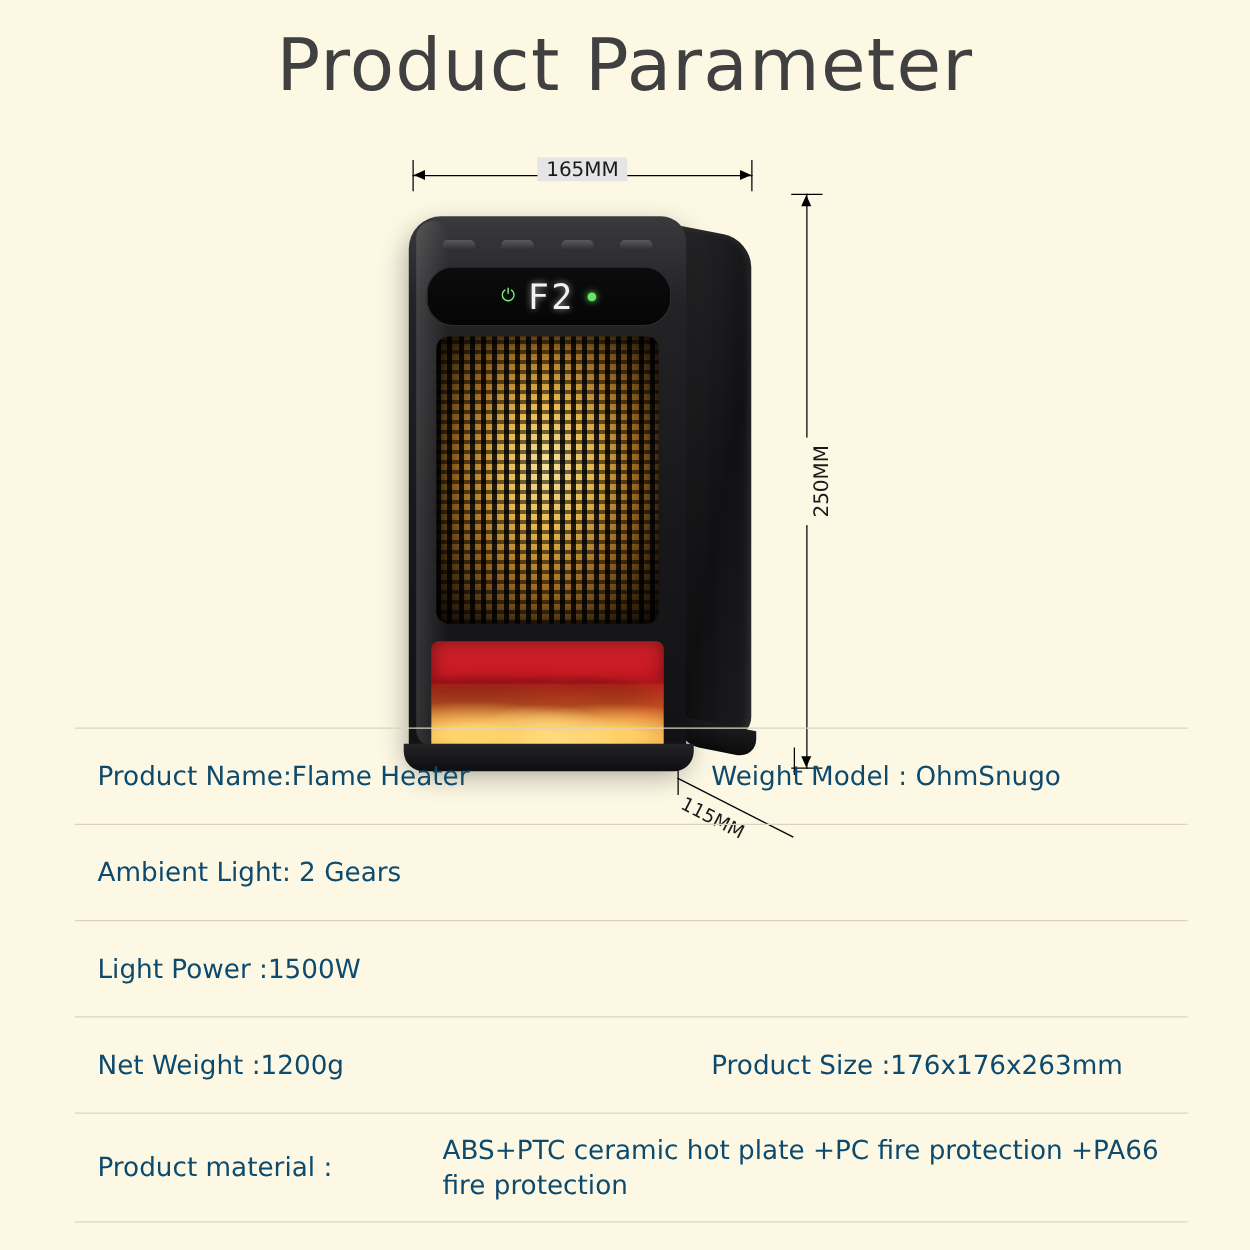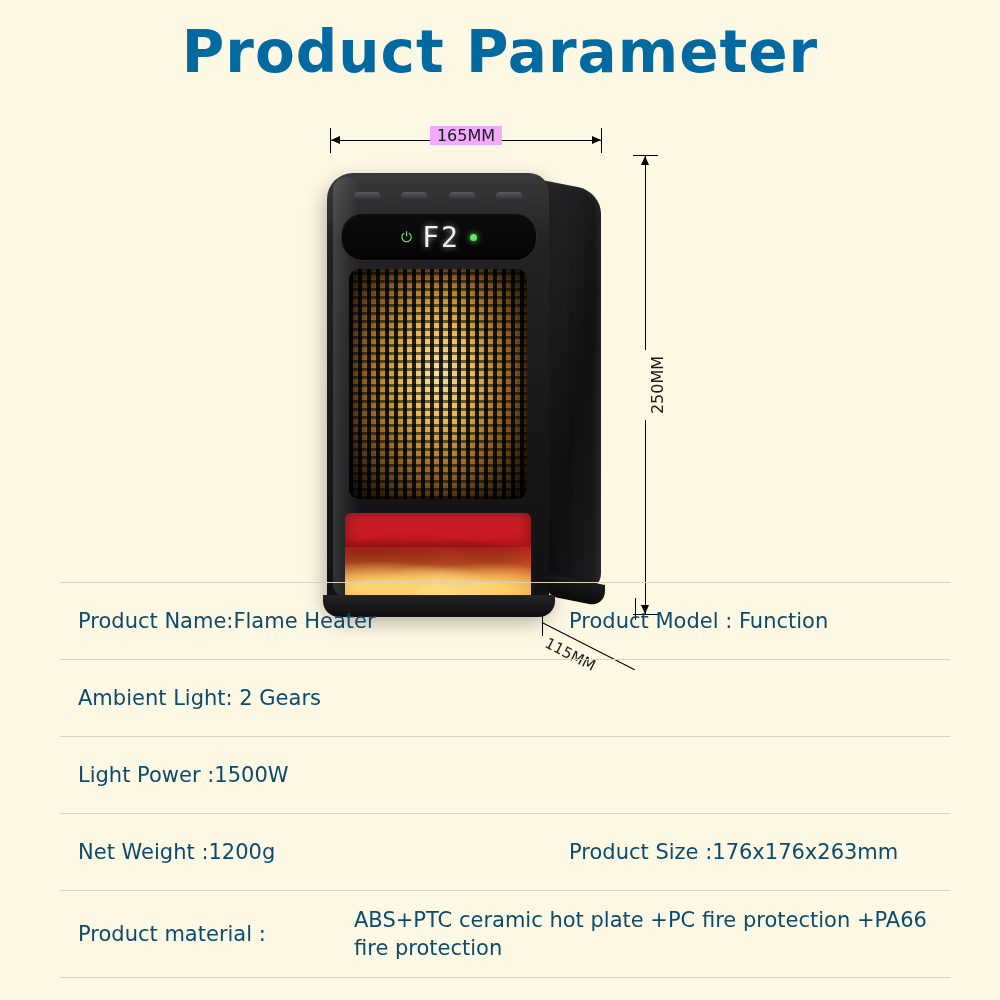--- a/index.html
+++ b/index.html
@@ -16,24 +16,24 @@
   }
 
   
   .title {
     position: absolute;
     top: 18px;
     left: 0;
     width: 100%;
     text-align: center;
     font-family: "DejaVu Sans", sans-serif;
-    font-weight: bold;
+    font-weight: normal;
     font-size: 58px;
     letter-spacing: 1px;
-    color: #0369a1;
+    color: #404040;
   }
 
   
   .product-area {
     position: absolute;
     top: 100px;
     left: 0;
     width: 1000px;
     height: 490px;
   }
@@ -61,21 +61,21 @@
     height: 25px;
     background: #000;
   }
   .dim-top .cap-l { left: 0; }
   .dim-top .cap-r { right: 0; }
   .dim-top .label {
     position: absolute;
     top: 8px;
     left: 50%;
     transform: translateX(-50%);
-    background: #f0abfc;
+    background: #e5e5e5;
     padding: 0 7px;
     font-size: 16px;
     color: #1a1a1a;
     font-family: "DejaVu Sans", sans-serif;
   }
   
   .arrowL, .arrowR {
     position: absolute;
     top: 18px;
     width: 0; height: 0;
@@ -410,21 +410,21 @@
         <div class="logs"></div>
       </div>
     </div>
     <div class="base"></div>
   </div>
 </div>
 
 <div class="specs">
   <div class="row">
     <div class="cell left">Product Name:Flame Heater</div>
-    <div class="cell right">Product Model : Function</div>
+    <div class="cell right">Weight Model : OhmSnugo</div>
   </div>
   <div class="row">
     <div class="cell right">Ambient Light: 2 Gears</div>
   </div>
   <div class="row">
     <div class="cell right">Light Power :1500W</div>
   </div>
   <div class="row">
     <div class="cell left">Net Weight :1200g</div>
     <div class="cell right">Product Size :176x176x263mm</div>

